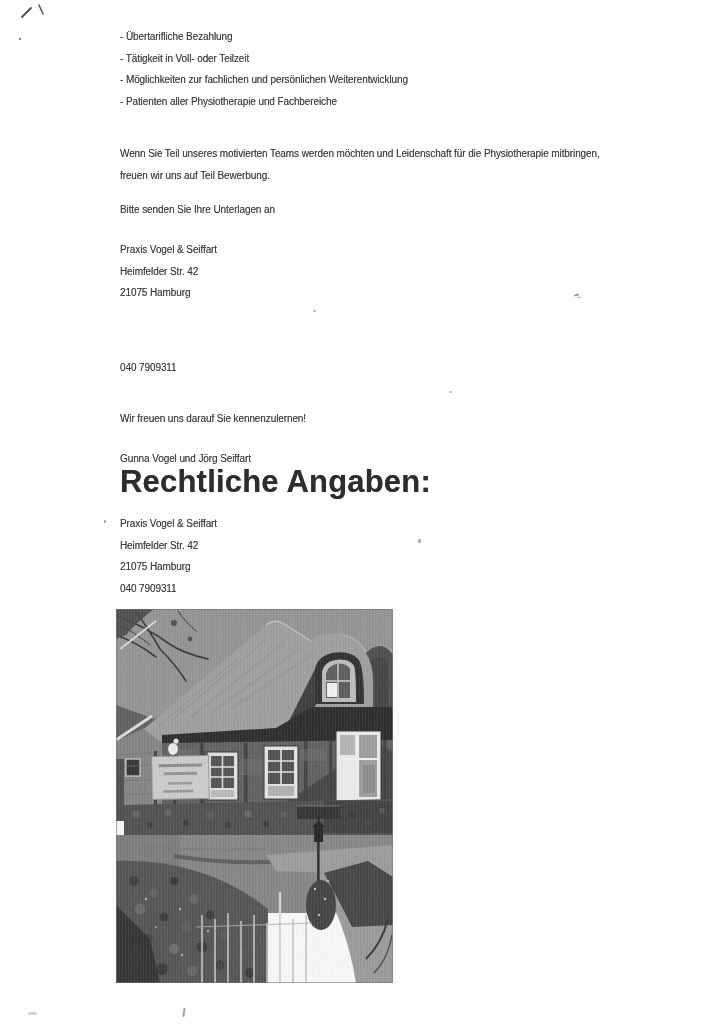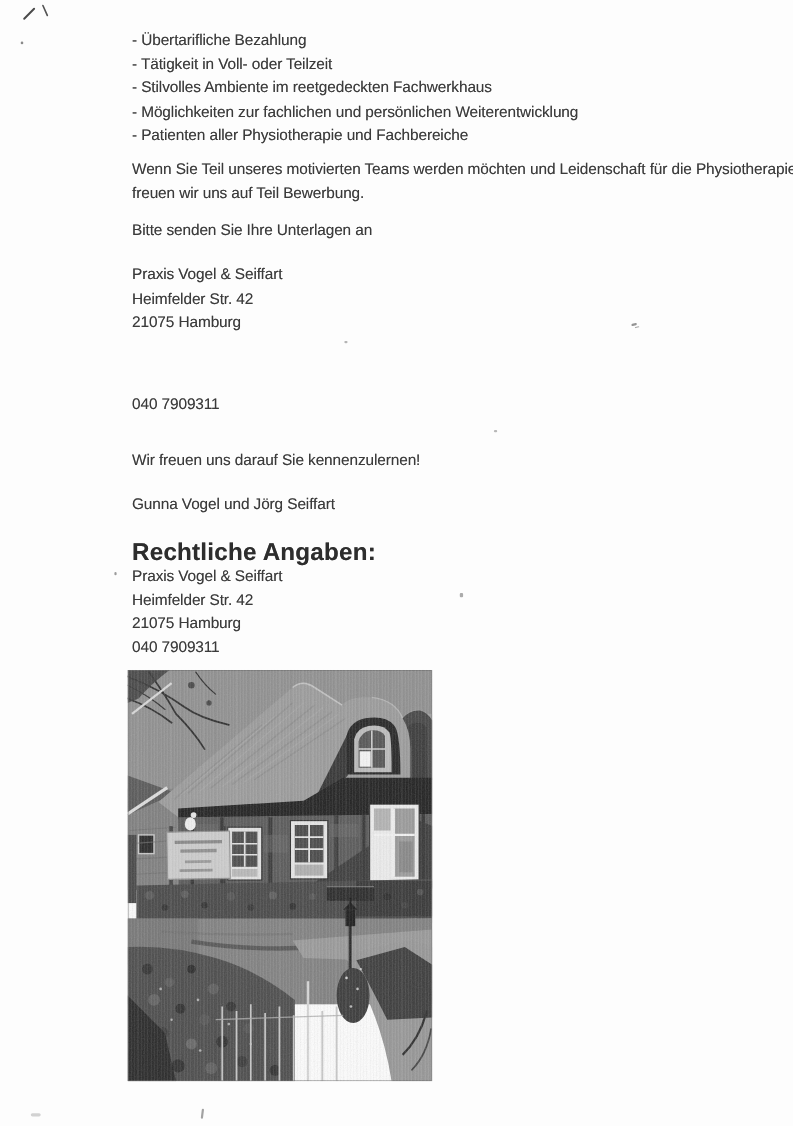--- a/index.html
+++ b/index.html
@@ -7,38 +7,38 @@
     position:relative;
     width:721px;height:1024px;
     background:#fdfdfd;
     overflow:hidden;
     font-family:"Liberation Sans", sans-serif;
     color:#3b3b3b;
   }
   .txt{
     position:absolute;
     left:120px;
-    font-size:14px;
+    font-size:10px;
     line-height:21.5px;
     letter-spacing:-0.1px;
     text-shadow:0 0 0.5px rgba(70,70,70,0.55);
   }
   .txt div{min-height:21.5px;}
   .clip{white-space:nowrap;width:601px;overflow:hidden;}
   .benefits{top:26px;}
   .intro{top:143px;width:601px;}
   .send{top:199px;}
   .addr1{top:239px;}
   .phone-intro{top:323px;}
   .phone{top:357px;}
   .closing{top:392px;margin-top:16px;}
   .signature{top:448px;}
   .legal-heading{
-    top:488px;
-    font-size:22px;
+    top:468px;
+    font-size:31px;
     font-weight:bold;
     color:#2d2d2d;
     letter-spacing:0.2px;
     line-height:28px;
     text-shadow:0 0 0.6px rgba(45,45,45,0.6);
   }
   .addr2{top:513px;}
   .photo{
     position:absolute;
     left:116px;top:609px;
@@ -75,21 +75,20 @@
   <div class="artifact speck speck-b"></div>
   <div class="artifact speck speck-c"></div>
   <div class="artifact speck speck-d"></div>
   <div class="artifact speck speck-e"></div>
   <div class="artifact speck speck-f"></div>
   <div class="artifact speck speck-g"></div>
 
   <div class="txt benefits">
     <div>- Übertarifliche Bezahlung</div>
     <div>- Tätigkeit in Voll- oder Teilzeit</div>
-    <div>- Stilvolles Ambiente im reetgedeckten Fachwerkhaus</div>
     <div>- Möglichkeiten zur fachlichen und persönlichen Weiterentwicklung</div>
     <div>- Patienten aller Physiotherapie und Fachbereiche</div>
   </div>
 
   <div class="txt intro">
     <div class="clip">Wenn Sie Teil unseres motivierten Teams werden möchten und Leidenschaft für die Physiotherapie mitbringen,</div>
     <div>freuen wir uns auf Teil Bewerbung.</div>
   </div>
 
   <div class="txt send">Bitte senden Sie Ihre Unterlagen an</div>

